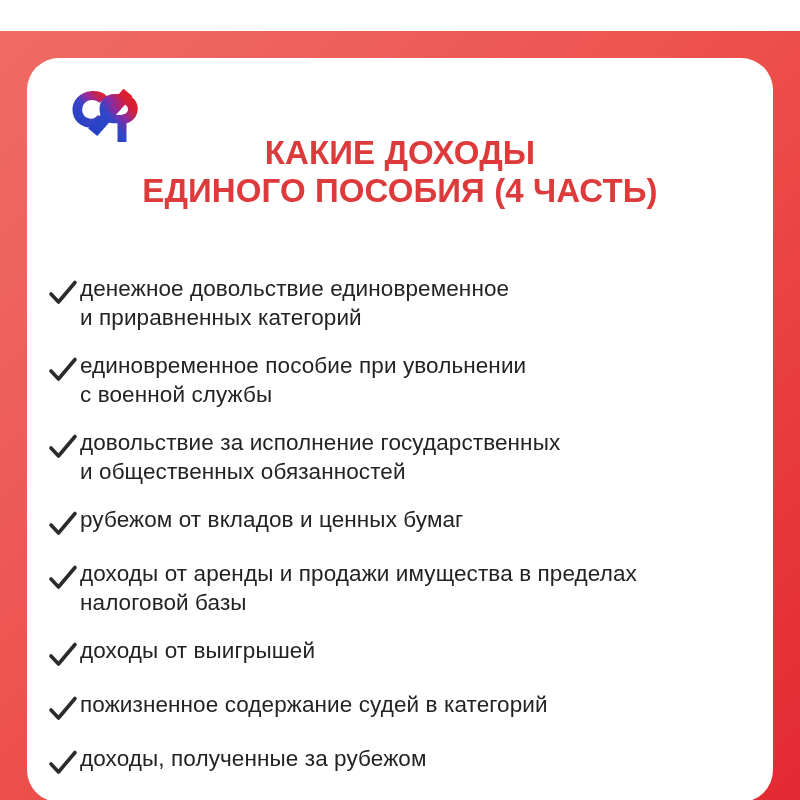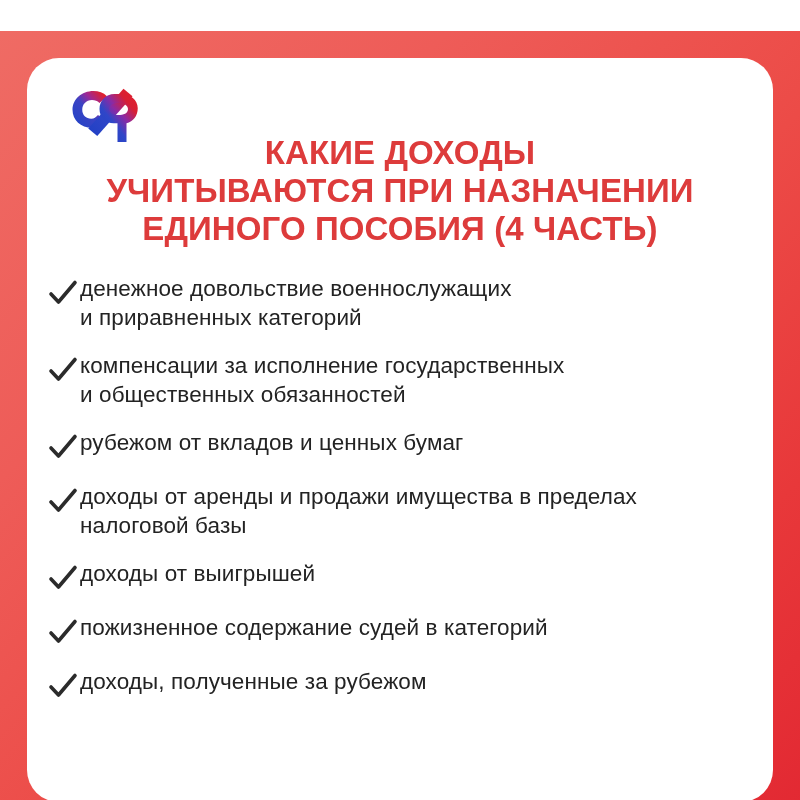--- a/index.html
+++ b/index.html
@@ -135,44 +135,52 @@
 
         <path d="M74 24 C62 24 54 33 54 44 C54 55 62 63 73 63 L78 63 L78 88 L90 88 L90 63
                  C99 61 105 53 105 43 C105 32 95 24 83 24 Z
                  M79 36 C86 36 92 39 92 44 C92 50 86 52 79 52 C72 52 67 49 67 44
                  C67 39 72 36 79 36 Z" fill="url(#sfrGrad)"></path>
       </svg>
     </div>
 
     <div class="title-block">
       <span class="title-line">КАКИЕ ДОХОДЫ</span>
-      <span class="title-line">УЧИТЫВАЮТСЯ ПРИ НАЗНАЧЕНИИ</span>
       <span class="title-line">ЕДИНОГО ПОСОБИЯ (4 ЧАСТЬ)</span>
     </div>
 
     <div class="list">
 
       <div class="list-item">
         <span class="check-icon">
           <svg viewBox="0 0 34 30" xmlns="http://www.w3.org/2000/svg" aria-hidden="true">
             <path d="M5 15 L12.5 23 L29 3.5" fill="none" stroke="#2b2b2b" stroke-width="3.6" stroke-linecap="round" stroke-linejoin="round"></path>
           </svg>
         </span>
-        <span class="item-text">денежное довольствие военнослужащих
+        <span class="item-text">денежное довольствие единовременное
 и приравненных категорий</span>
       </div>
 
-
-      <div class="list-item">
-        <span class="check-icon">
-          <svg viewBox="0 0 34 30" xmlns="http://www.w3.org/2000/svg" aria-hidden="true">
-            <path d="M5 15 L12.5 23 L29 3.5" fill="none" stroke="#2b2b2b" stroke-width="3.6" stroke-linecap="round" stroke-linejoin="round"></path>
-          </svg>
-        </span>
-        <span class="item-text">компенсации за исполнение государственных
+      <div class="list-item">
+        <span class="check-icon">
+          <svg viewBox="0 0 34 30" xmlns="http://www.w3.org/2000/svg" aria-hidden="true">
+            <path d="M5 15 L12.5 23 L29 3.5" fill="none" stroke="#2b2b2b" stroke-width="3.6" stroke-linecap="round" stroke-linejoin="round"></path>
+          </svg>
+        </span>
+        <span class="item-text">единовременное пособие при увольнении
+с военной службы</span>
+      </div>
+
+      <div class="list-item">
+        <span class="check-icon">
+          <svg viewBox="0 0 34 30" xmlns="http://www.w3.org/2000/svg" aria-hidden="true">
+            <path d="M5 15 L12.5 23 L29 3.5" fill="none" stroke="#2b2b2b" stroke-width="3.6" stroke-linecap="round" stroke-linejoin="round"></path>
+          </svg>
+        </span>
+        <span class="item-text">довольствие за исполнение государственных
 и общественных обязанностей</span>
       </div>
 
       <div class="list-item">
         <span class="check-icon">
           <svg viewBox="0 0 34 30" xmlns="http://www.w3.org/2000/svg" aria-hidden="true">
             <path d="M5 15 L12.5 23 L29 3.5" fill="none" stroke="#2b2b2b" stroke-width="3.6" stroke-linecap="round" stroke-linejoin="round"></path>
           </svg>
         </span>
         <span class="item-text">рубежом от вкладов и ценных бумаг</span>

